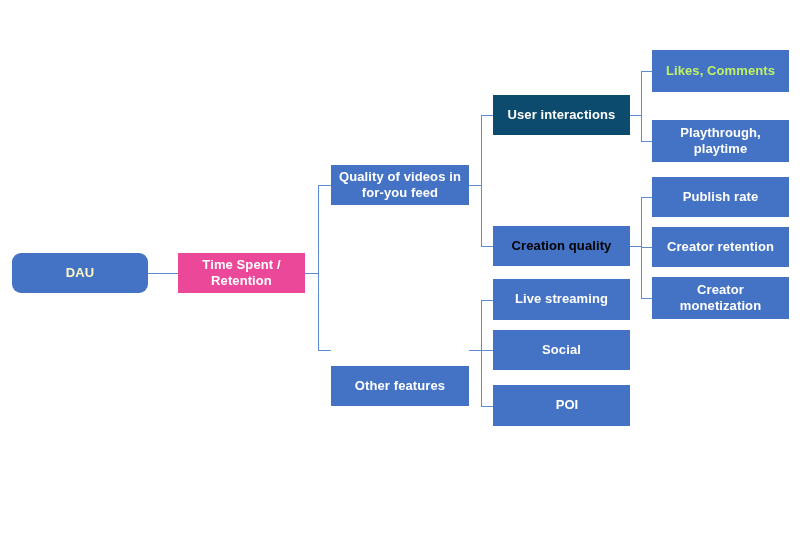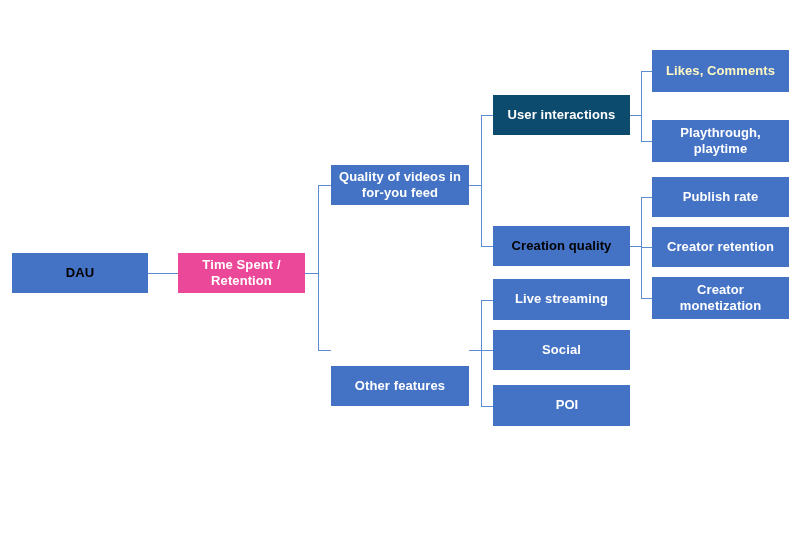--- a/index.html
+++ b/index.html
@@ -67,32 +67,32 @@
       <div class="conn v" style="left: 641px; top: 71px; height: 70px; background: rgb(91, 139, 208);"></div>
       <div class="conn h" style="left: 641px; top: 71px; width: 11px; background: rgb(91, 139, 208);"></div>
       <div class="conn h" style="left: 641px; top: 141px; width: 11px; background: rgb(91, 139, 208);"></div>
       <div class="conn h" style="left: 630px; top: 246px; width: 11px; background: rgb(91, 139, 208);"></div>
       <div class="conn v" style="left: 641px; top: 197px; height: 101px; background: rgb(91, 139, 208);"></div>
       <div class="conn h" style="left: 641px; top: 197px; width: 11px; background: rgb(91, 139, 208);"></div>
       <div class="conn h" style="left: 641px; top: 247px; width: 11px; background: rgb(91, 139, 208);"></div>
       <div class="conn h" style="left: 641px; top: 298px; width: 11px; background: rgb(91, 139, 208);"></div>
     </div>
   <div id="node-layer">
-      <div class="node" style="left: 12px; top: 253px; width: 136px; height: 40px; background: rgb(68, 114, 196); color: #000000;">DAU</div>
+      <div class="node" style="left: 12px; top: 253px; width: 136px; height: 40px; background: rgb(68, 114, 196); color: #fef9c3; border-radius: 9px;">DAU</div>
       <div class="node" style="left: 178px; top: 253px; width: 127px; height: 40px; background: #ec4899; color: rgb(255, 255, 255);">Time Spent /
 Retention</div>
       <div class="node" style="left: 331px; top: 165px; width: 138px; height: 40px; background: rgb(68, 114, 196); color: rgb(255, 255, 255);">Quality of videos in
 for-you feed</div>
       <div class="node" style="left: 331px; top: 330px; width: 138px; height: 40px; background: rgb(68, 114, 196); color: rgb(255, 255, 255); margin-top: 36px;">Other features</div>
       <div class="node" style="left: 493px; top: 95px; width: 137px; height: 40px; background: #0c4a6e; color: rgb(255, 255, 255);">User interactions</div>
       <div class="node" style="left: 493px; top: 226px; width: 137px; height: 40px; background: rgb(68, 114, 196); color: #000000;">Creation quality</div>
       <div class="node" style="left: 493px; top: 279px; width: 137px; height: 41px; background: rgb(68, 114, 196); color: rgb(255, 255, 255);">Live streaming</div>
       <div class="node" style="left: 493px; top: 330px; width: 137px; height: 40px; background: rgb(68, 114, 196); color: rgb(255, 255, 255);">Social</div>
       <div class="node" style="left: 493px; top: 385px; width: 137px; height: 41px; background: rgb(68, 114, 196); color: rgb(255, 255, 255); padding-left: 17px;">POI</div>
-      <div class="node" style="left: 652px; top: 50px; width: 137px; height: 42px; background: rgb(68, 114, 196); color: #fef9c3;">Likes, Comments</div>
+      <div class="node" style="left: 652px; top: 50px; width: 137px; height: 42px; background: rgb(68, 114, 196); color: #bef264;">Likes, Comments</div>
       <div class="node" style="left: 652px; top: 120px; width: 137px; height: 42px; background: rgb(68, 114, 196); color: rgb(255, 255, 255);">Playthrough,
 playtime</div>
       <div class="node" style="left: 652px; top: 177px; width: 137px; height: 40px; background: rgb(68, 114, 196); color: rgb(255, 255, 255);">Publish rate</div>
       <div class="node" style="left: 652px; top: 227px; width: 137px; height: 40px; background: rgb(68, 114, 196); color: rgb(255, 255, 255);">Creator retention</div>
       <div class="node" style="left: 652px; top: 277px; width: 137px; height: 42px; background: rgb(68, 114, 196); color: rgb(255, 255, 255);">Creator
 monetization</div>
     </div>
 </div>
 
 </body></html>

